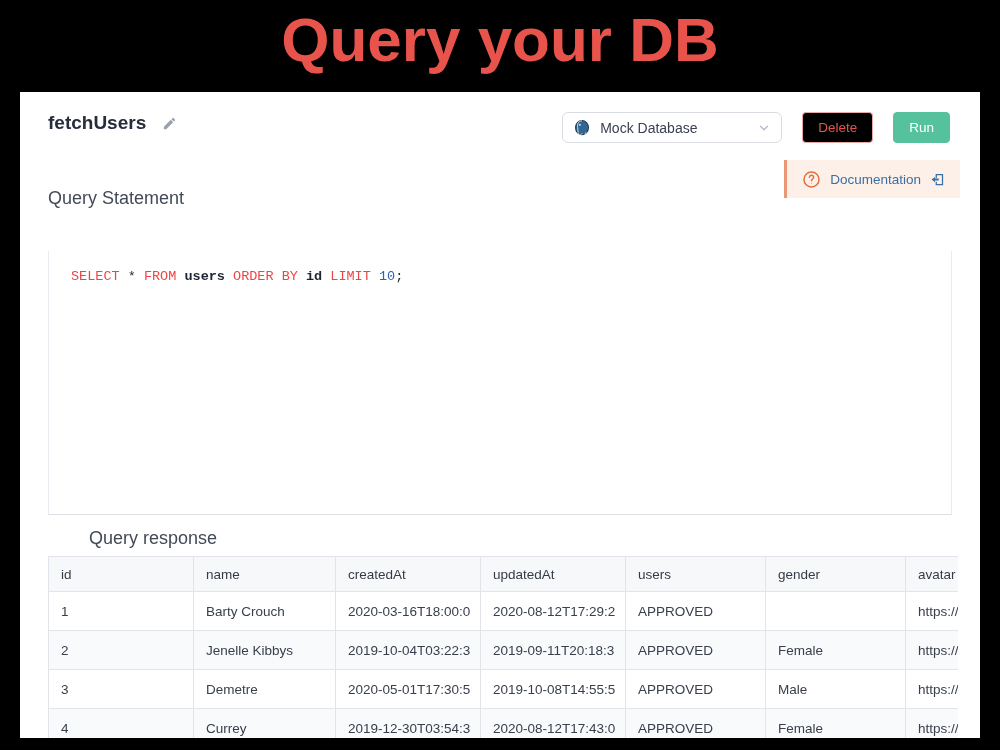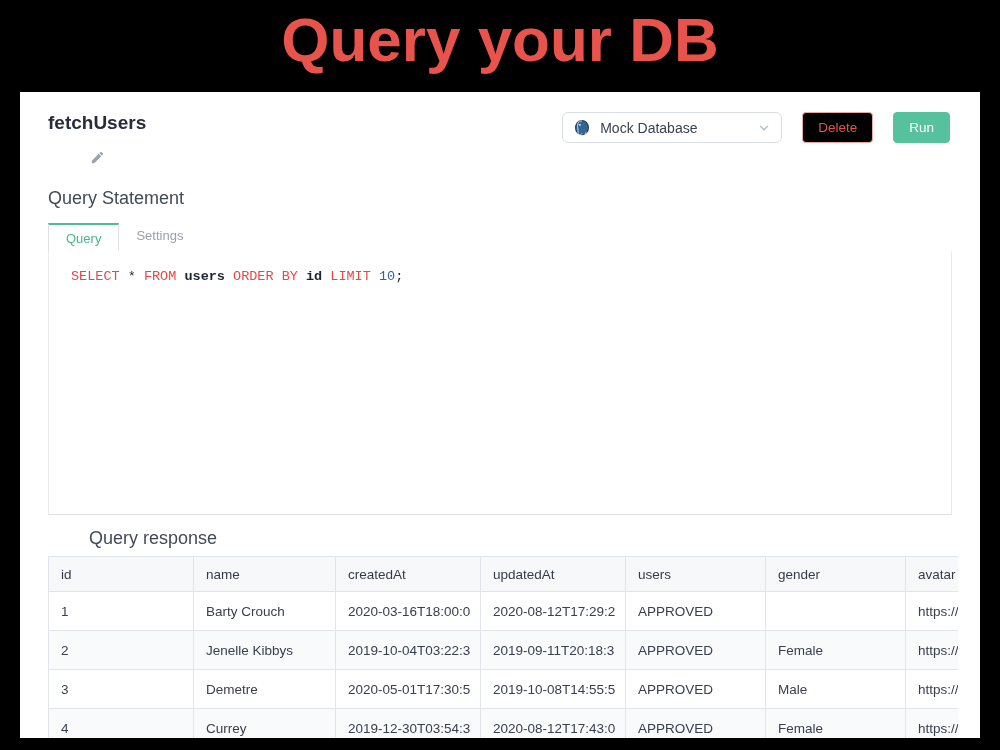--- a/index.html
+++ b/index.html
@@ -23,21 +23,21 @@
 
   
   .panel{
     position:absolute;left:20px;top:92px;
     width:960px;height:646px;
     background:#fff;
     overflow:hidden;
   }
 
   
-  .hdr-left{position:absolute;left:28px;top:20px;display:flex;align-items:center;gap:16px;flex-direction:column;}
+  .hdr-left{position:absolute;left:28px;top:20px;display:flex;align-items:center;gap:16px;}
   .query-name{font-size:19px;font-weight:700;color:#262d3d;}
   .edit-icon{display:inline-flex;cursor:pointer;}
 
   .hdr-right{position:absolute;right:30px;top:20px;display:flex;align-items:center;gap:20px;}
   .db-select{
     width:220px;height:31px;
     border:1px solid #d9dde3;border-radius:6px;
     background:#fff;
     display:flex;align-items:center;
     padding:0 10px;gap:9px;
@@ -168,27 +168,39 @@
       <span style="display:inline-flex;">
         <svg viewBox="0 0 24 24" width="14" height="14" fill="none" stroke="#b6bcc6" stroke-width="2.4" stroke-linecap="round" stroke-linejoin="round">
             <path d="M6 9l6 6 6-6"></path>
           </svg>
       </span>
     </div>
     <button class="btn btn-delete">Delete</button>
     <button class="btn btn-run">Run</button>
   </div>
 
+  <div class="doc-banner">
+    <span style="display:inline-flex;">
+      <svg viewBox="0 0 24 24" width="19" height="19" fill="none" stroke="#e0703f" stroke-width="1.9">
+        <circle cx="12" cy="12" r="9.5"></circle>
+        <path d="M9.3 9.2a2.7 2.7 0 1 1 4 2.4c-.9.5-1.3 1-1.3 1.9" stroke-linecap="round"></path>
+        <circle cx="12" cy="16.8" r="0.6" fill="#e0703f" stroke="none"></circle>
+      </svg>
+    </span>
+    <span class="doc-label">Documentation</span>
+    <span style="display:inline-flex;">
+      <svg viewBox="0 0 24 24" width="15" height="15" fill="#3a6fa6">
+        <path d="M9 3h12v18H9v-5.5h2V19h8V5h-8v4.5H9V3z"></path>
+        <path d="M2.5 12l5.5-4.2v2.7h6v3h-6v2.7L2.5 12z"></path>
+      </svg>
+    </span>
+  </div>
 
   <div class="section-label lbl-statement">Query Statement</div>
 
-  <div class="tabbar">
-      <div class="tab active">Query</div>
-      <div class="tab">Settings</div>
-    </div>
 
   <div class="sql-editor">
     <div class="sql-line"><span class="tok-keyword">SELECT</span><span class="tok-plain"> * </span><span class="tok-keyword">FROM</span><span class="tok-plain"> </span><span class="tok-identifier">users</span><span class="tok-plain"> </span><span class="tok-keyword">ORDER BY</span><span class="tok-plain"> </span><span class="tok-identifier">id</span><span class="tok-plain"> </span><span class="tok-keyword">LIMIT</span><span class="tok-plain"> </span><span class="tok-number">10</span><span class="tok-plain">;</span></div>
   </div>
 
   <div class="section-label lbl-response">Query response</div>
 
   <div class="table-wrap">
     <table>
       <colgroup>

